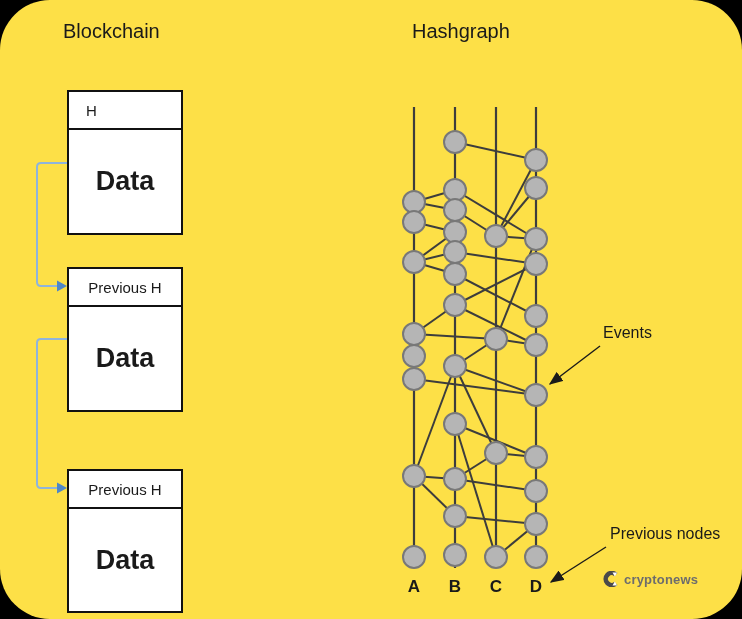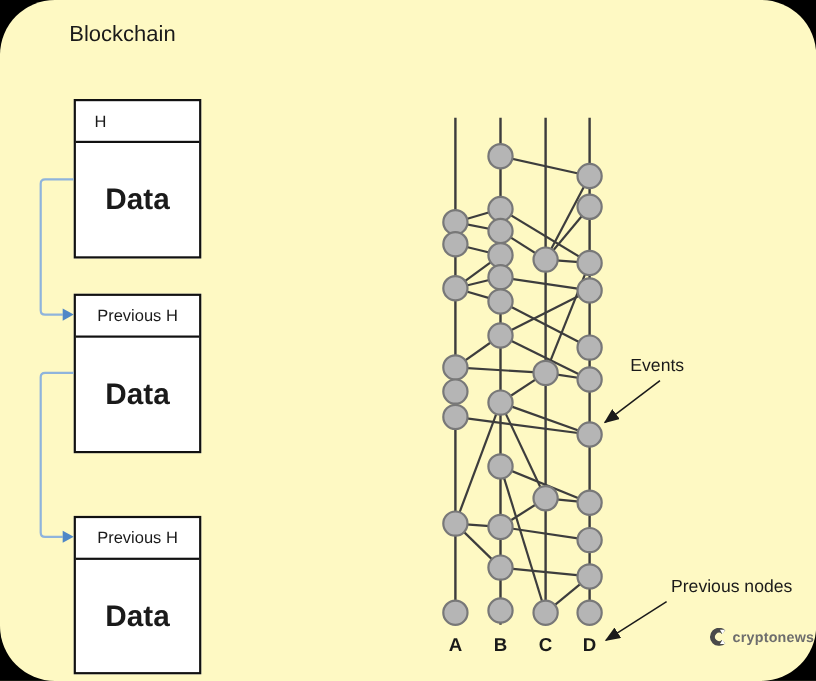--- a/index.html
+++ b/index.html
@@ -5,21 +5,21 @@
   html,body{margin:0;padding:0;}
   body{
     width:742px;height:619px;
     background:#000;
     position:relative;
     font-family:"Liberation Sans", sans-serif;
     overflow:hidden;
   }
   .canvas{
     position:absolute;inset:0;
-    background:#fef9c3;
+    background:#fde047;
     border-radius:50px;
     overflow:hidden;
   }
   .title{
     position:absolute;
     font-size:20px;color:#1a1a1a;font-weight:400;
     white-space:nowrap;
   }
   .blockchain-title{left:63px;top:20px;}
   .hashgraph-title{left:412px;top:20px;}
@@ -48,37 +48,38 @@
   #diagram-svg{
     position:absolute;left:0;top:0;
     pointer-events:none;
   }
 
   .annotation{
     position:absolute;
     font-size:16px;color:#1a1a1a;line-height:1.1;
     white-space:nowrap;
   }
-  .events-label{left:573px;top:324px;}
+  .events-label{left:603px;top:324px;}
   .network-label{left:610px;top:525px;}
 
   .logo{
-    position:absolute;left:645px;top:571px;
+    position:absolute;left:603px;top:571px;
     display:flex;align-items:center;gap:5px;
   }
   .logo-text{
     font-size:13px;font-weight:700;letter-spacing:0.2px;
   }
 </style>
 </head>
 <body>
 
 <div class="canvas">
 
   <div class="title blockchain-title">Blockchain</div>
+  <div class="title hashgraph-title">Hashgraph</div>
 
   <div class="block block-1">
     <div class="block-header align-left">H</div>
     <div class="block-body">Data</div>
   </div>
 
   <div class="block block-2">
     <div class="block-header">Previous H</div>
     <div class="block-body">Data</div>
   </div>

